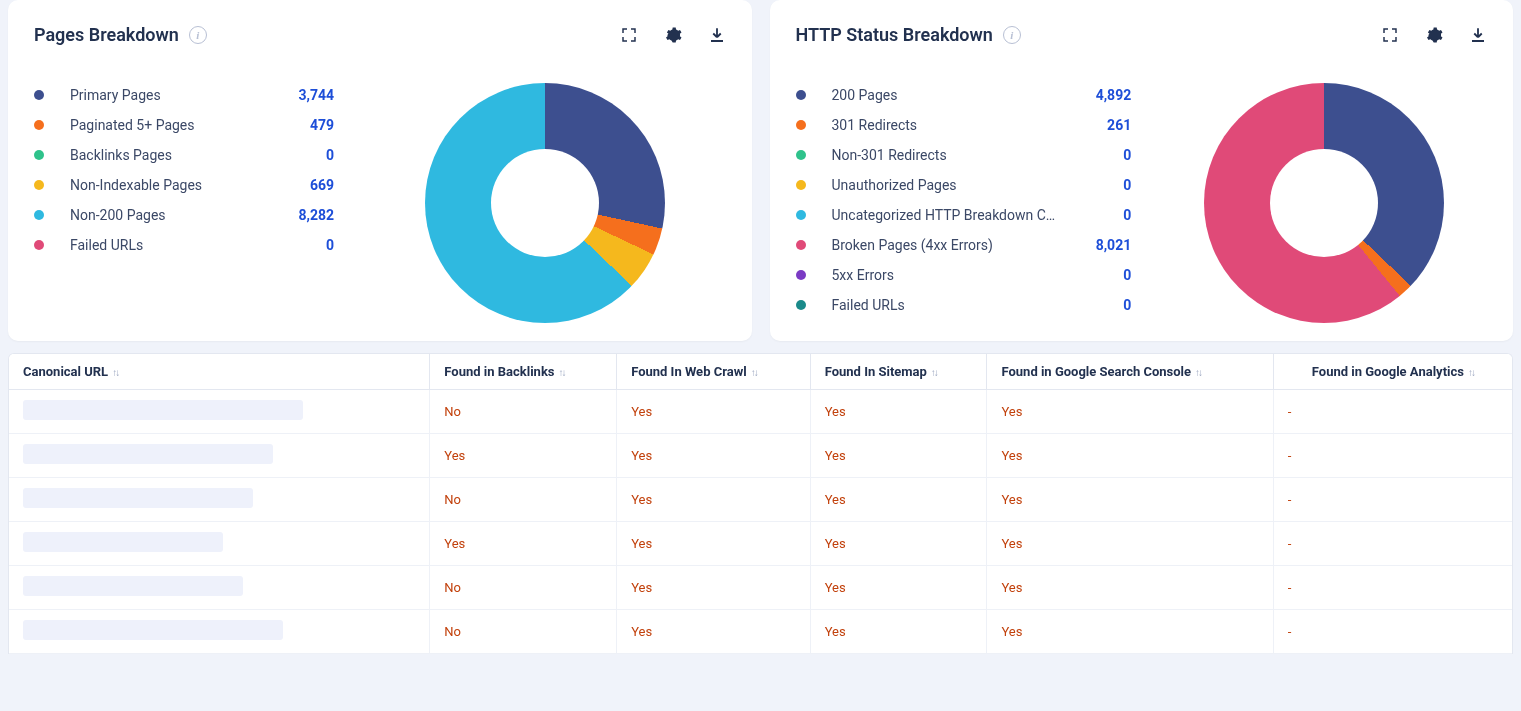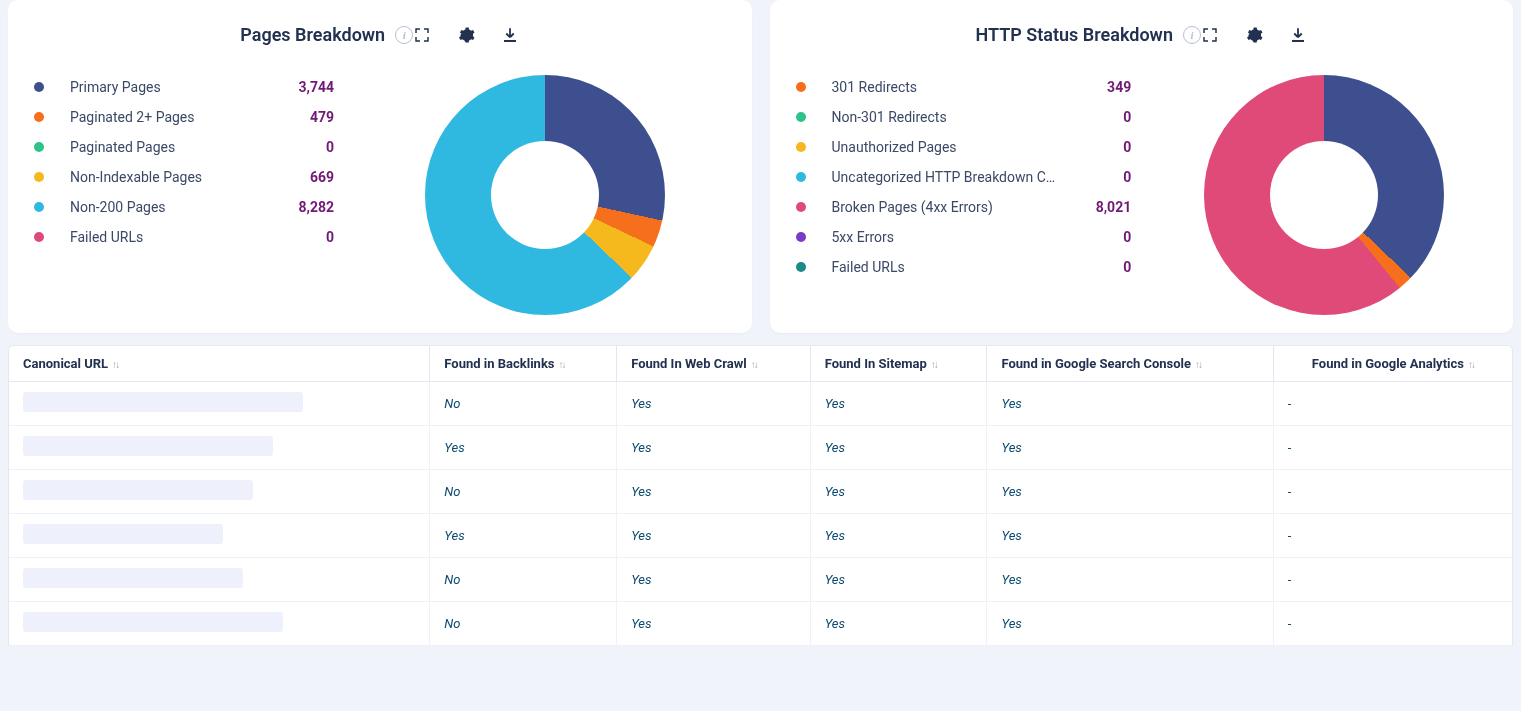--- a/index.html
+++ b/index.html
@@ -20,22 +20,22 @@
     border-radius: 10px;
     box-shadow: 0 1px 2px rgba(0,0,0,0.04);
     flex: 1;
     padding: 24px 26px 18px 26px;
     display: flex;
     flex-direction: column;
   }
   .card-header {
     display: flex;
     align-items: center;
-    justify-content: center;
-    margin-bottom: 30px;
+    justify-content: space-between;
+    margin-bottom: 38px;
   }
   .card-title-wrap {
     display: flex;
     align-items: center;
     gap: 10px;
   }
   .card-title {
     font-size: 18px;
     font-weight: 600;
     color: #22314f;
@@ -91,21 +91,21 @@
   .legend-label {
     flex: 1;
     font-size: 14px;
     color: #3b4866;
     white-space: nowrap;
     overflow: hidden;
     text-overflow: ellipsis;
   }
   .legend-value {
     font-weight: 700;
-    color: #701a75;
+    color: #1d4ed8;
     text-align: right;
     min-width: 50px;
   }
   .chart-wrap {
     flex: 1;
     display: flex;
     align-items: center;
     justify-content: center;
   }
   .donut {
@@ -145,24 +145,23 @@
     padding: 10px 14px;
     border-bottom: 1px solid #e3e7f0;
     border-right: 1px solid #e3e7f0;
     white-space: nowrap;
   }
   thead th:last-child { border-right: none; text-align: center; }
   tbody td {
     padding: 10px 14px;
     border-bottom: 1px solid #eef1f7;
     border-right: 1px solid #eef1f7;
-    color: #0c4a6e;
+    color: #c2410c;
     vertical-align: middle;
     height: 41px;
-    font-style: italic;
   }
   tbody td:last-child { border-right: none; }
   .sort-icon {
     display: inline-block;
     margin-left: 4px;
     font-size: 10px;
     color: #9aa5bf;
     letter-spacing: -2px;
   }
   .first-col { width: 28%; }
@@ -204,26 +203,26 @@
     </div>
     <div class="card-body">
       <div class="legend" id="legend-pages">
           <div class="legend-row">
             <span class="swatch" style="background: rgb(61, 79, 143);"></span>
             <span class="legend-label">Primary Pages</span>
             <span class="legend-value">3,744</span>
           </div>
           <div class="legend-row">
             <span class="swatch" style="background: rgb(245, 111, 29);"></span>
-            <span class="legend-label">Paginated 2+ Pages</span>
+            <span class="legend-label">Paginated 5+ Pages</span>
             <span class="legend-value">479</span>
           </div>
           <div class="legend-row">
             <span class="swatch" style="background: rgb(47, 194, 139);"></span>
-            <span class="legend-label">Paginated Pages</span>
+            <span class="legend-label">Backlinks Pages</span>
             <span class="legend-value">0</span>
           </div>
           <div class="legend-row">
             <span class="swatch" style="background: rgb(245, 184, 29);"></span>
             <span class="legend-label">Non-Indexable Pages</span>
             <span class="legend-value">669</span>
           </div>
           <div class="legend-row">
             <span class="swatch" style="background: rgb(47, 185, 224);"></span>
             <span class="legend-label">Non-200 Pages</span>
@@ -263,23 +262,28 @@
         <span class="action-icon">
           <svg viewBox="0 0 24 24" width="18" height="18" fill="none" stroke="currentColor" stroke-width="2.4">
               <path d="M12 3v12m0 0l-5-5m5 5l5-5M4 20h16"></path>
             </svg>
         </span>
       </div>
     </div>
     <div class="card-body">
       <div class="legend" id="legend-status">
           <div class="legend-row">
+            <span class="swatch" style="background: rgb(61, 79, 143);"></span>
+            <span class="legend-label">200 Pages</span>
+            <span class="legend-value">4,892</span>
+          </div>
+          <div class="legend-row">
             <span class="swatch" style="background: rgb(245, 111, 29);"></span>
             <span class="legend-label">301 Redirects</span>
-            <span class="legend-value">349</span>
+            <span class="legend-value">261</span>
           </div>
           <div class="legend-row">
             <span class="swatch" style="background: rgb(47, 194, 139);"></span>
             <span class="legend-label">Non-301 Redirects</span>
             <span class="legend-value">0</span>
           </div>
           <div class="legend-row">
             <span class="swatch" style="background: rgb(245, 184, 29);"></span>
             <span class="legend-label">Unauthorized Pages</span>
             <span class="legend-value">0</span>

